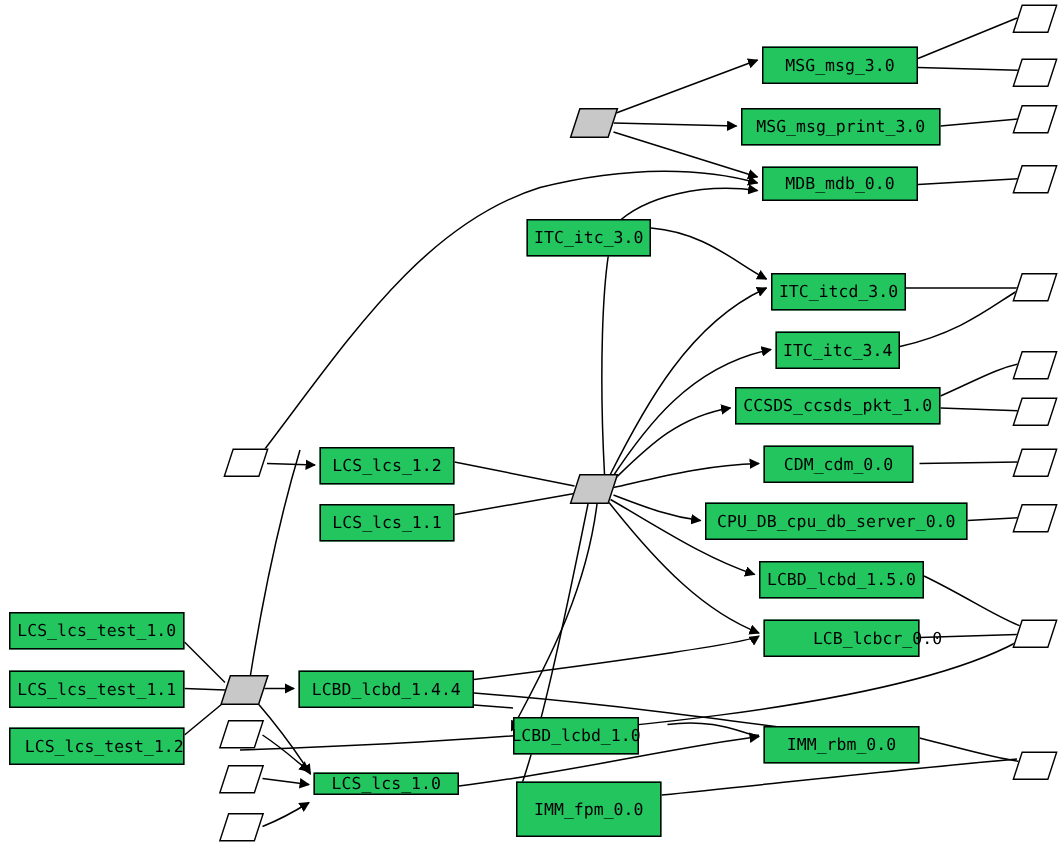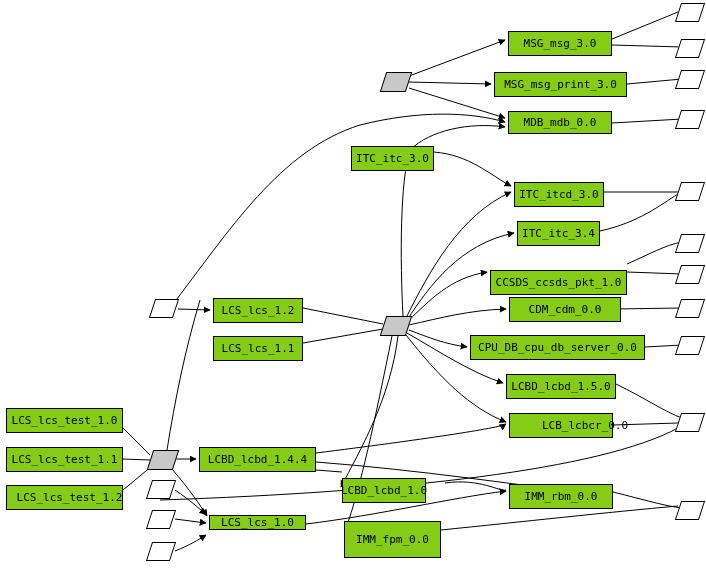--- a/index.html
+++ b/index.html
@@ -9,21 +9,21 @@
     width:706px;height:576px;
     background:#ffffff;
     font-family:"DejaVu Sans Mono","Liberation Mono",monospace;
     overflow:hidden;
   }
   #edges{position:absolute;left:0;top:0;width:706px;height:576px;}
   .node{
     position:absolute;
     box-sizing:border-box;
     border:1px solid #000000;
-    background:#84cc16;
+    background:#22c55e;
     color:#000000;
     font-size:11px;
     line-height:1;
     display:flex;
     align-items:center;
     justify-content:center;
     white-space:nowrap;
     letter-spacing:0px;
   }
   .pgram{
@@ -113,22 +113,22 @@
       <path d="M445,483 C480,478 500,492 506,490"></path>
     </g>
   </svg>
 
   <div class="node" style="left:508px;top:31px;width:104px;height:25px;">MSG_msg_3.0</div>
   <div class="node" style="left:494px;top:72px;width:133px;height:25px;">MSG_msg_print_3.0</div>
   <div class="node" style="left:508px;top:111px;width:104px;height:23px;">MDB_mdb_0.0</div>
   <div class="node" style="left:351px;top:146px;width:83px;height:25px;">ITC_itc_3.0</div>
   <div class="node" style="left:514px;top:182px;width:90px;height:25px;">ITC_itcd_3.0</div>
   <div class="node" style="left:517px;top:221px;width:83px;height:25px;">ITC_itc_3.4</div>
-  <div class="node" style="left:490px;top:258px;width:137px;height:25px;margin-top:12px;">CCSDS_ccsds_pkt_1.0</div>
-  <div class="node" style="left:509px;top:297px;width:112px;height:25px;">CDM_cdm_0.0</div>
+  <div class="node" style="left:490px;top:258px;width:137px;height:25px;">CCSDS_ccsds_pkt_1.0</div>
+  <div class="node" style="left:509px;top:297px;width:100px;height:25px;">CDM_cdm_0.0</div>
   <div class="node" style="left:470px;top:335px;width:175px;height:25px;">CPU_DB_cpu_db_server_0.0</div>
   <div class="node" style="left:506px;top:374px;width:110px;height:25px;">LCBD_lcbd_1.5.0</div>
   <div class="node" style="left:509px;top:413px;width:104px;height:25px;padding-left:48px;">LCB_lcbcr_0.0</div>
   <div class="node" style="left:509px;top:484px;width:104px;height:25px;">IMM_rbm_0.0</div>
   <div class="node" style="left:213px;top:298px;width:90px;height:25px;">LCS_lcs_1.2</div>
   <div class="node" style="left:213px;top:336px;width:90px;height:25px;">LCS_lcs_1.1</div>
   <div class="node" style="left:6px;top:408px;width:117px;height:25px;">LCS_lcs_test_1.0</div>
   <div class="node" style="left:6px;top:447px;width:117px;height:25px;">LCS_lcs_test_1.1</div>
   <div class="node" style="left:6px;top:485px;width:117px;height:25px;padding-left:10px;">LCS_lcs_test_1.2</div>
   <div class="node" style="left:199px;top:447px;width:117px;height:25px;">LCBD_lcbd_1.4.4</div>

